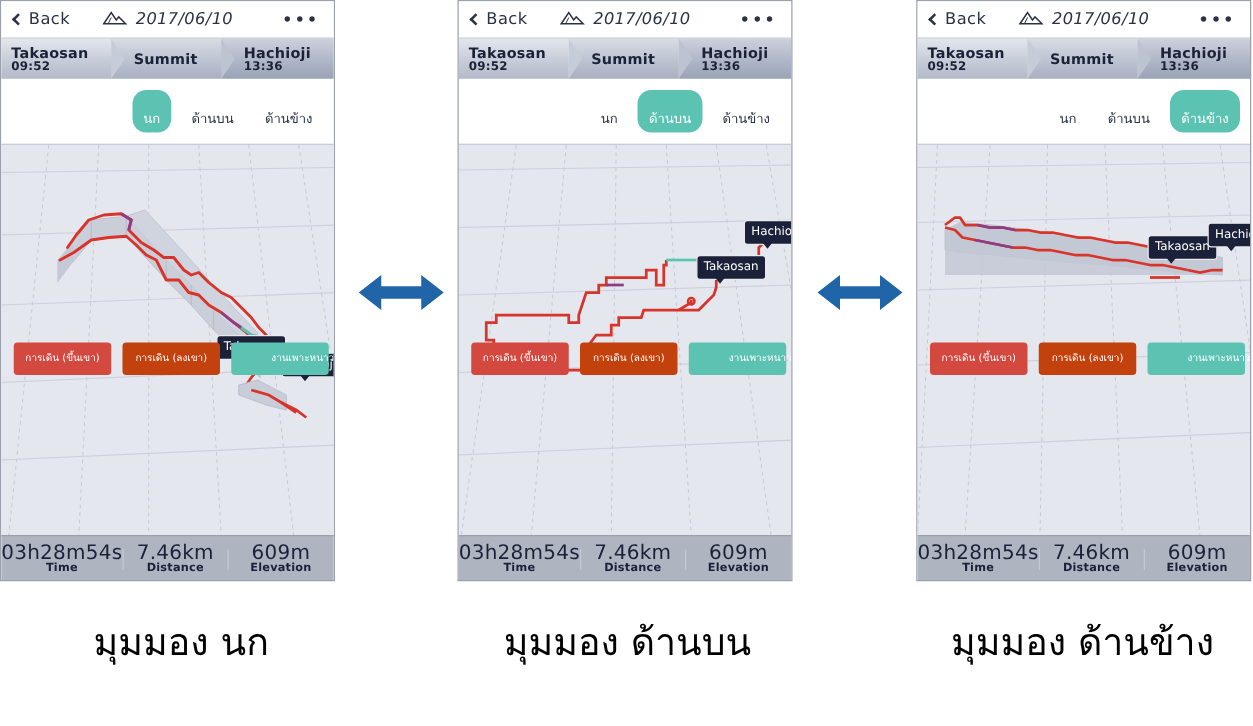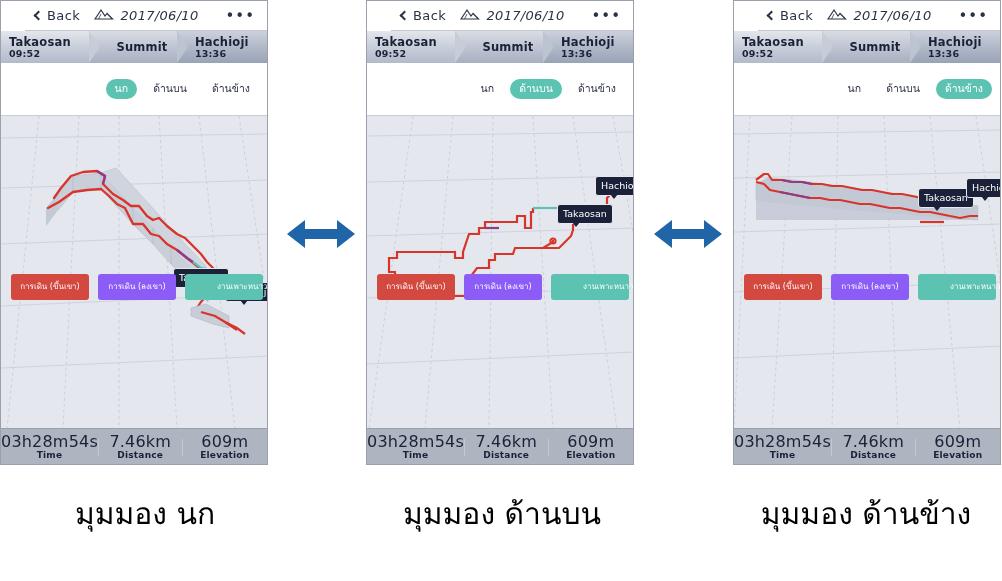--- a/index.html
+++ b/index.html
@@ -26,21 +26,20 @@
   .panel.p3 { left: 733px; }
 
   
   .navbar {
     position: relative;
     height: 30px;
     background: #ffffff;
     border-bottom: 1px solid #c3c7d0;
     display: flex;
     align-items: center;
-    margin-left: 24px;
   }
   .nav-back {
     display: flex; align-items: center; gap: 5px;
     margin-left: 10px;
     color: #2b3245;
     font-size: 13px;
     letter-spacing: .4px;
   }
   .nav-back .chev {
     display: inline-block;
@@ -82,35 +81,35 @@
     content: "";
     position: absolute; right: -11px; top: 0;
     width: 0; height: 0;
     border-top: 16px solid transparent;
     border-bottom: 16px solid transparent;
     border-left: 11px solid;
     z-index: 2;
   }
   .crumb.c0::after { border-left-color: #c6ccd8; }
   .crumb.c1::after { border-left-color: #bcc3d1; }
-  .crumb.c1 { padding-left: 18px; text-align: center; }
+  .crumb.c1 { padding-left: 18px; }
   .crumb.c2 { padding-left: 18px; }
 
   
   .toggles {
     height: 52px;
     background: #ffffff;
     display: flex; align-items: center; justify-content: flex-end;
     gap: 7px;
     padding-right: 8px;
   }
   .toggle {
     font-size: 10.5px;
     color: #2b3245;
-    padding: 3px 9px 4px;
+    padding: 17px 9px 4px;
     border-radius: 11px;
     white-space: nowrap;
     line-height: 13px;
   }
   .toggle.active { background: #5cc3b3; color: #ffffff; }
 
   
   .map {
     position: relative;
     height: 313px;
@@ -154,21 +153,21 @@
     width: 78px;
     text-align: center;
     color: #ffffff;
     font-size: 8px;
     line-height: 10px;
     padding: 8px 2px;
     border-radius: 3px;
     white-space: nowrap;
   }
   .legend-btn.red    { background: #d3483f; }
-  .legend-btn.purple { background: #8b5cf6; }
+  .legend-btn.purple { background: #c2410c; }
   .legend-btn.teal   { background: #5cc3b3; padding-left: 32px; }
 
   
   .stats {
     height: 38px;
     background: #aeb4c0;
     display: flex;
     align-items: center;
     border-top: 1px solid #9aa0ac;
   }

